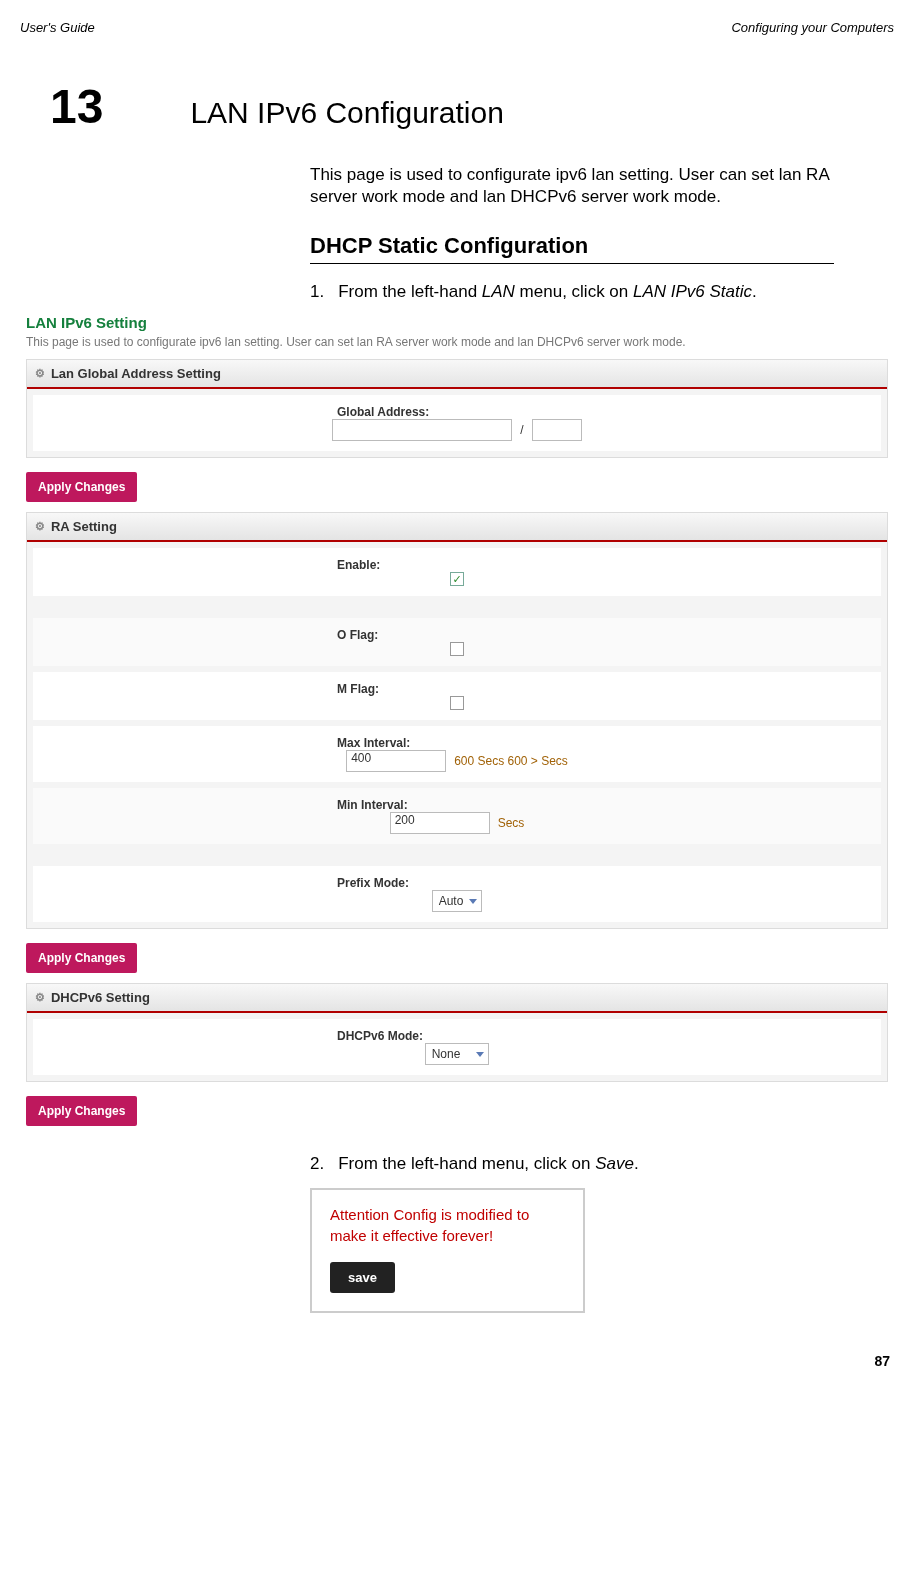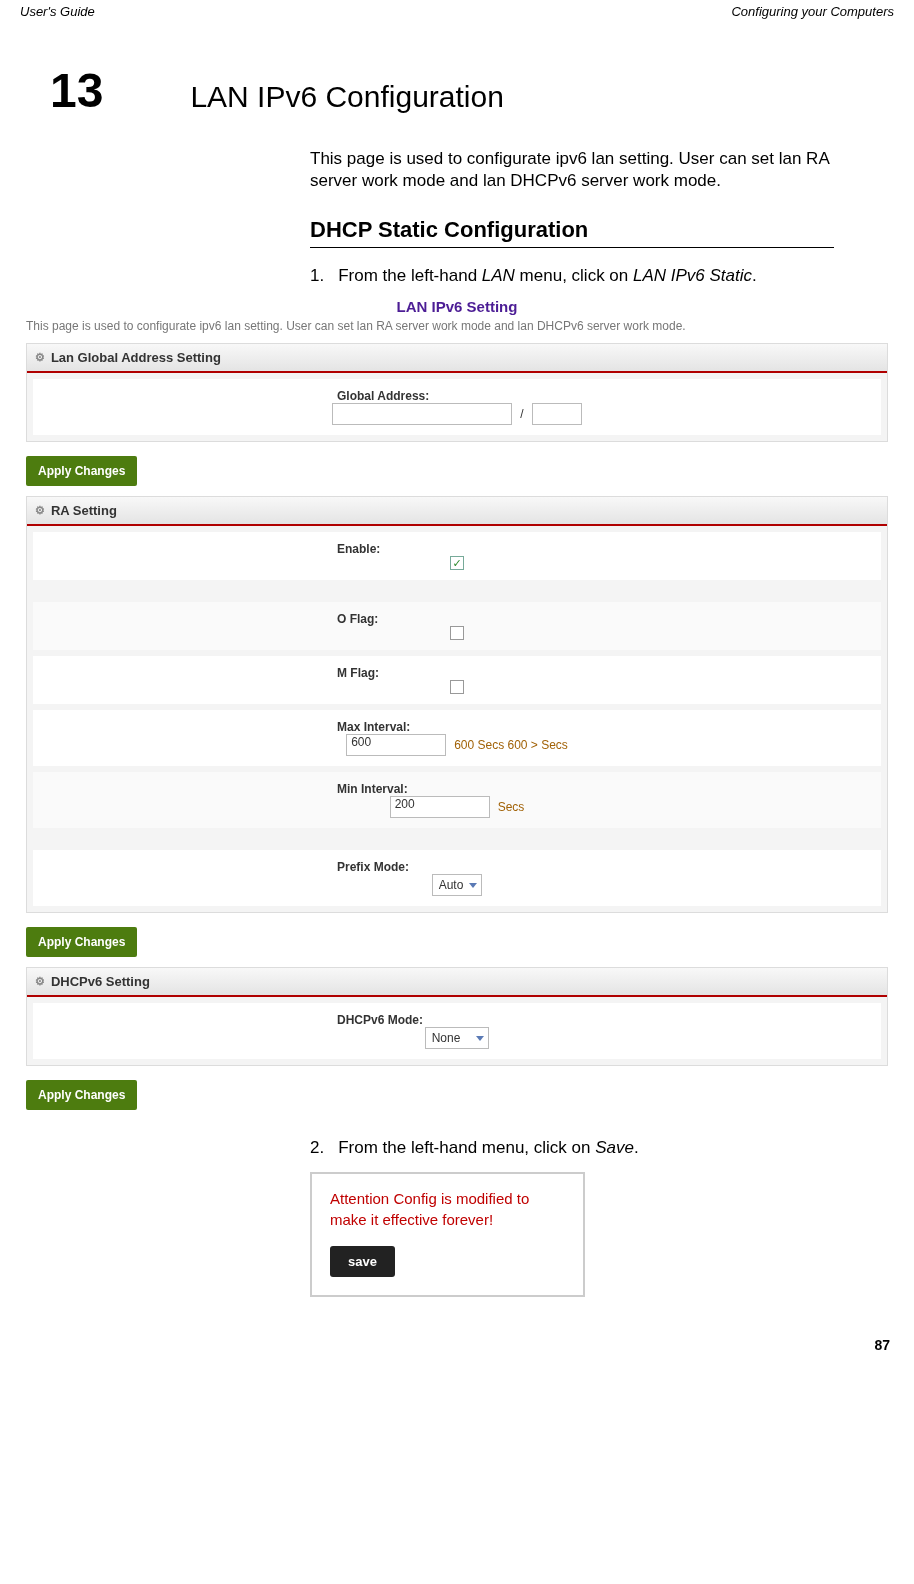--- a/index.html
+++ b/index.html
@@ -3,21 +3,21 @@
 <meta charset="utf-8">
 <style>
   * { box-sizing: border-box; margin: 0; padding: 0; }
   body {
     font-family: Arial, Helvetica, sans-serif;
     background: #ffffff;
     width: 914px;
     color: #000;
   }
   .page {
-    padding: 0 20px 20px 20px;
+    padding: 16px 20px 20px 20px;
   }
   .header-row {
     display: flex;
     justify-content: space-between;
     font-style: italic;
     font-size: 13px;
     padding: 4px 0;
   }
   .chapter {
     display: flex;
@@ -61,24 +61,23 @@
   .italic { font-style: italic; }
 
   
   .screenshot {
     margin-top: 12px;
     margin-left: 6px;
     margin-right: 6px;
     font-family: Tahoma, Verdana, Arial, sans-serif;
   }
   .scr-title {
-    color: #4c1d95;
+    color: #15803d;
     font-size: 15px;
     font-weight: bold;
-    text-align: center;
   }
   .scr-desc {
     color: #777;
     font-size: 12px;
     margin-top: 4px;
     margin-bottom: 10px;
   }
   .panel {
     border: 1px solid #dcdcdc;
     background: #f4f4f4;
@@ -153,21 +152,21 @@
     border-left: 4px solid transparent;
     border-right: 4px solid transparent;
     border-top: 5px solid #5a7ab5;
   }
   .gap {
     height: 10px;
     background: #f4f4f4;
   }
   .btn-dark {
     display: inline-block;
-    background: #4d7c0f;
+    background: #be185d;
     color: #fff;
     font-size: 12px;
     font-weight: bold;
     padding: 8px 12px;
     border-radius: 2px;
     margin: 6px 0 10px 0;
   }
   .helper { color: #a16207; font-size: 12px; }
 
   
@@ -267,21 +266,21 @@
       </div>
       <div class="form-row">
         <div class="form-label">M Flag:</div>
         <div class="form-val">
             <span class="chk empty"></span>
           </div>
       </div>
       <div class="form-row">
         <div class="form-label">Max Interval:</div>
         <div class="form-val">
-          <span class="txt w100">600</span>
+          <span class="txt w100">400</span>
           <span class="helper">600 Secs 600 &gt; Secs</span>
         </div>
       </div>
       <div class="form-row alt">
         <div class="form-label">Min Interval:</div>
         <div class="form-val">
           <span class="txt w100">200</span>
           <span class="helper">Secs</span>
         </div>
       </div>

